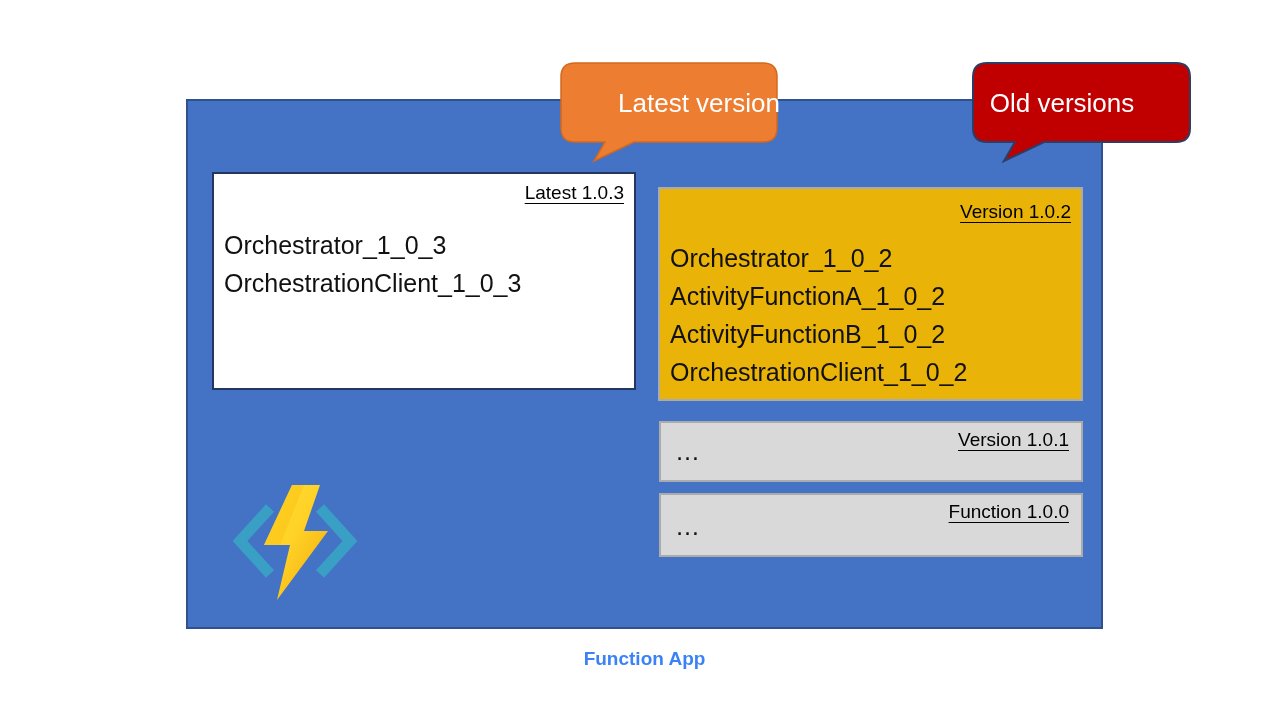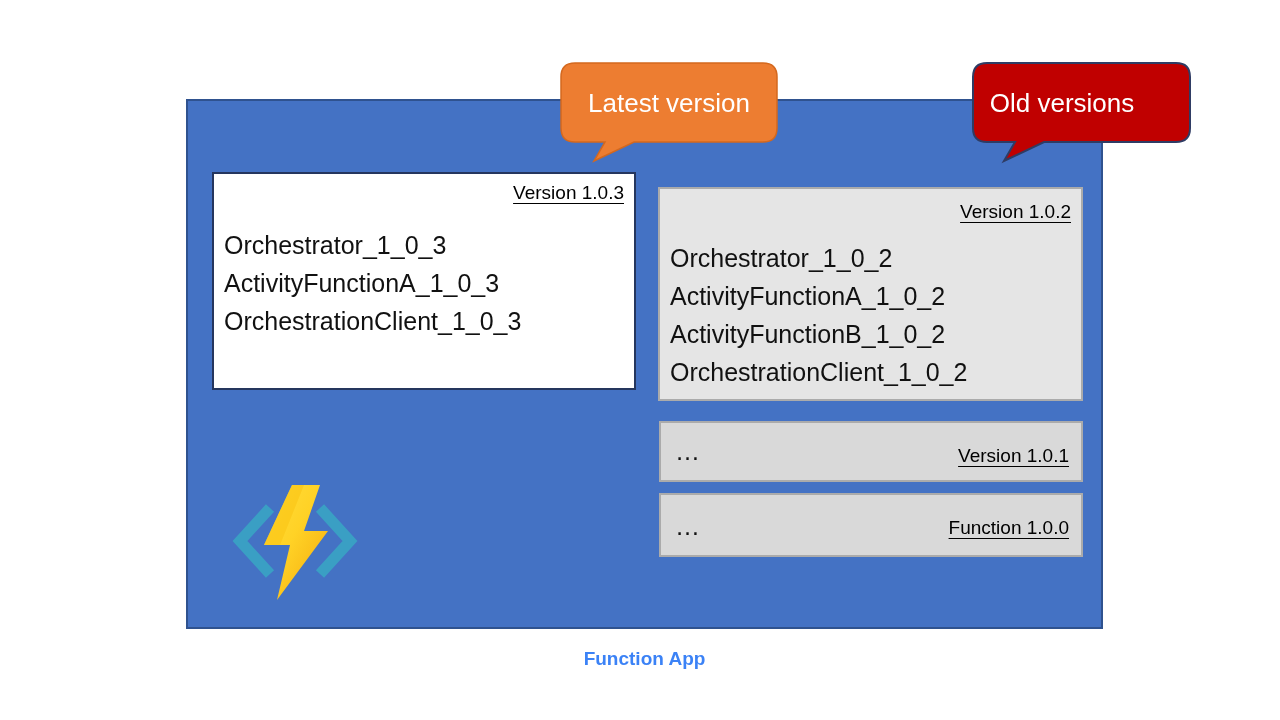--- a/index.html
+++ b/index.html
@@ -18,59 +18,58 @@
     line-height:26px;
   }
   
   .vbox{position:absolute;box-sizing:border-box;}
   .vbox.white{
     left:212px;top:172px;width:424px;height:218px;
     background:#ffffff;border:2px solid #25365e;padding:6px 10px 0 10px;
   }
   .vbox.gray-big{
     left:658px;top:187px;width:425px;height:214px;
-    background:#e5e5e5;border:2px solid #ABABAB;padding:10px 10px 0 10px;
+    background:#eab308;border:2px solid #ABABAB;padding:10px 10px 0 10px;
   }
   .vbox.gray-small{
     background:#D9D9D9;border:2px solid #ABABAB;
   }
   .vbox.g101{left:659px;top:421px;width:424px;height:61px;}
   .vbox.g100{left:659px;top:493px;width:424px;height:64px;}
   .ver-label{
     font-size:19px;line-height:26px;text-align:right;color:#000000;
     text-decoration:underline;text-underline-offset:4px;
   }
-  .vbox.gray-small .ver-label{position:absolute;top:20px;right:12px;}
+  .vbox.gray-small .ver-label{position:absolute;top:4px;right:12px;}
   .fn-items{margin-top:20px;}
   .vbox.gray-big .fn-items{margin-top:14px;}
   .fn-items div{font-size:25px;line-height:38px;color:#111111;white-space:nowrap;}
   .dots{position:absolute;left:14px;bottom:16px;font-size:25px;line-height:25px;color:#111111;}
   
   .bubble-layer{position:absolute;left:0;top:0;width:1280px;height:720px;pointer-events:none;}
   .bubble-text{
     position:absolute;display:flex;align-items:center;justify-content:center;
     color:#ffffff;font-size:26px;line-height:28px;
   }
-  .bubble-text.latest{left:561px;top:63px;width:216px;height:79px;}
+  .bubble-text.latest{left:591px;top:63px;width:216px;height:79px;}
   .bubble-text.old{left:973px;top:63px;width:178px;height:79px;}
   
   .logo{position:absolute;left:228px;top:483px;width:132px;height:120px;}
 </style>
 </head>
 <body>
 
 <div class="stage">
 
   <div class="function-app"></div>
 
   <div class="vbox white">
-    <div class="ver-label">Version 1.0.3</div>
+    <div class="ver-label">Latest 1.0.3</div>
     <div class="fn-items">
       <div>Orchestrator_1_0_3</div>
-      <div>ActivityFunctionA_1_0_3</div>
       <div>OrchestrationClient_1_0_3</div>
     </div>
   </div>
 
   <div class="vbox gray-big">
     <div class="ver-label">Version 1.0.2</div>
     <div class="fn-items">
       <div>Orchestrator_1_0_2</div>
       <div>ActivityFunctionA_1_0_2</div>
       <div>ActivityFunctionB_1_0_2</div>

